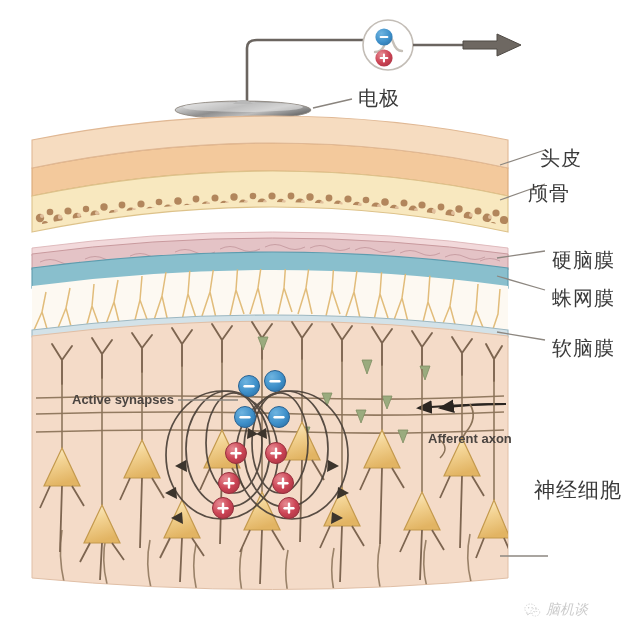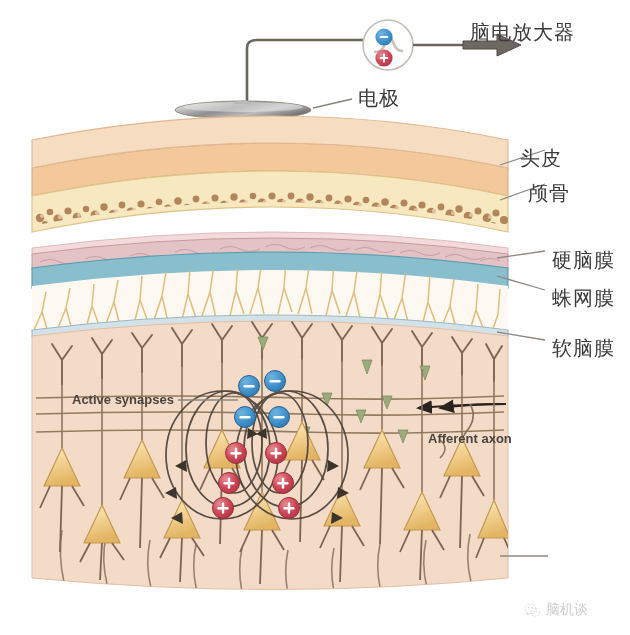--- a/index.html
+++ b/index.html
@@ -28,20 +28,21 @@
     font-size:13px;
     font-weight:bold;
     color:#4a4440;
     white-space:nowrap;
     line-height:1;
   }
   .watermark{
     position:absolute;
     display:flex;align-items:center;gap:5px;
     opacity:0.30;
+    font-style:italic;
   }
   .watermark .wm-text{
     font-family:"DejaVu Sans","Liberation Sans",sans-serif;
     font-size:14px;color:#555;white-space:nowrap;
   }
   .wm-logo{width:17px;height:15px;}
 </style>
 </head>
 <body>
 
@@ -519,34 +520,34 @@
     <path d="M497,276 L545,290"></path>
     <path d="M497,332 L545,340"></path>
     <path d="M500,556 L548,556"></path>
   </g>
 
   <g>
     <path d="M178,400 L238,400" stroke="#8d8780" stroke-width="1.3" fill="none"></path>
   </g>
 </svg>
 
-<div class="cn-label" style="left:470px; top:22px;">脑电放大器</div>
 
 <div class="cn-label" style="left:358px; top:88px;">电极</div>
 
-<div class="cn-label" style="left:520px; top:148px;font-family:Liberation Serif, serif;">头皮</div>
+<div class="cn-label" style="left:540px; top:148px;font-family:Liberation Serif, serif;">头皮</div>
 
 <div class="cn-label" style="left:528px; top:183px;">颅骨</div>
 
 <div class="cn-label" style="left:552px; top:250px;">硬脑膜</div>
 
 <div class="cn-label" style="left:552px; top:288px;">蛛网膜</div>
 
 <div class="cn-label" style="left:552px; top:338px;">软脑膜</div>
 
+<div class="cn-label big" style="left:534px; top:480px;">神经细胞</div>
 
 <div class="en-label" style="left:72px; top:393px;">Active synapses</div>
 
 <div class="en-label" style="left:428px; top:432px;text-align:right;">Afferent axon</div>
 
 <div class="watermark" style="left:524px; top:601px;">
   <svg class="wm-logo" viewBox="0 0 24 22">
     <ellipse cx="9" cy="8.5" rx="8.2" ry="7" fill="none" stroke="#555" stroke-width="1.2" stroke-dasharray="2 2"></ellipse>
     <path d="M3,14 L5,17.5 L7.6,15.4" fill="none" stroke="#555" stroke-width="1.2"></path>
     <circle cx="6.3" cy="7" r="1.05" fill="#555"></circle>

